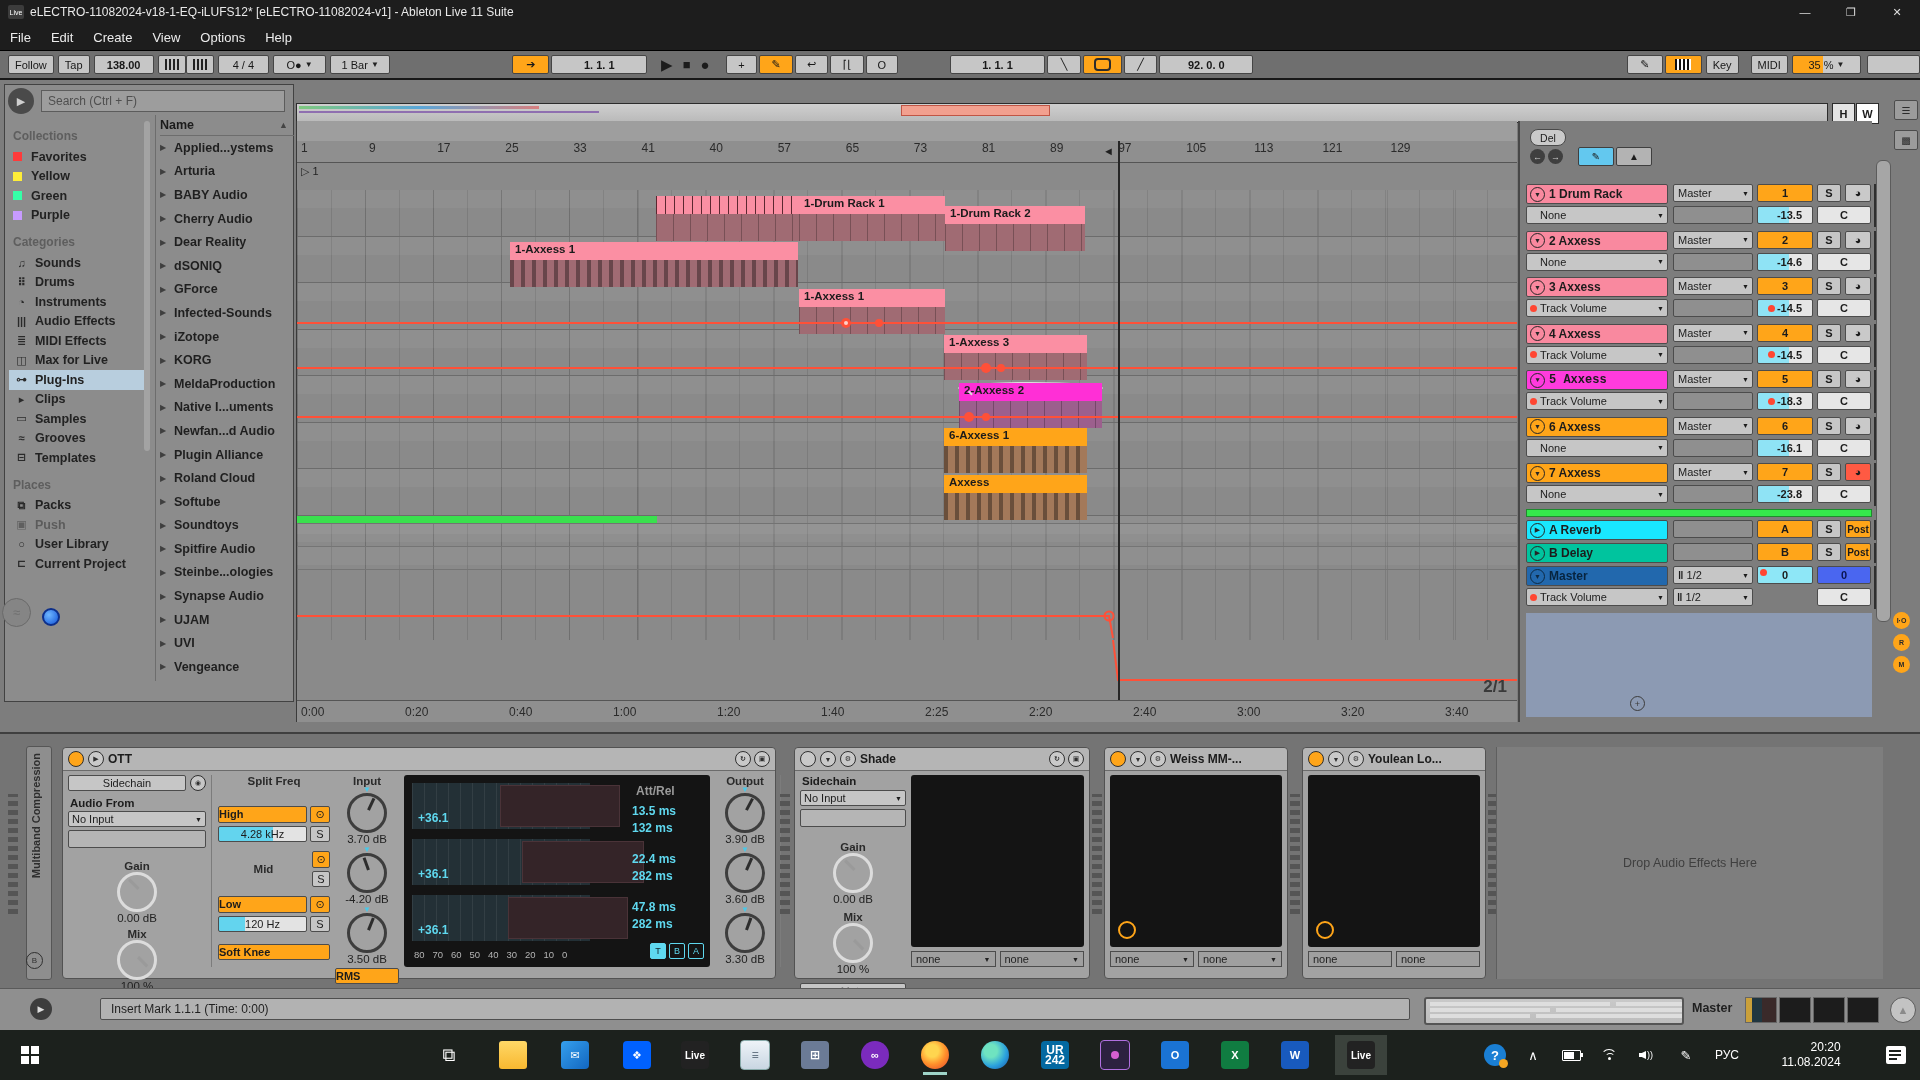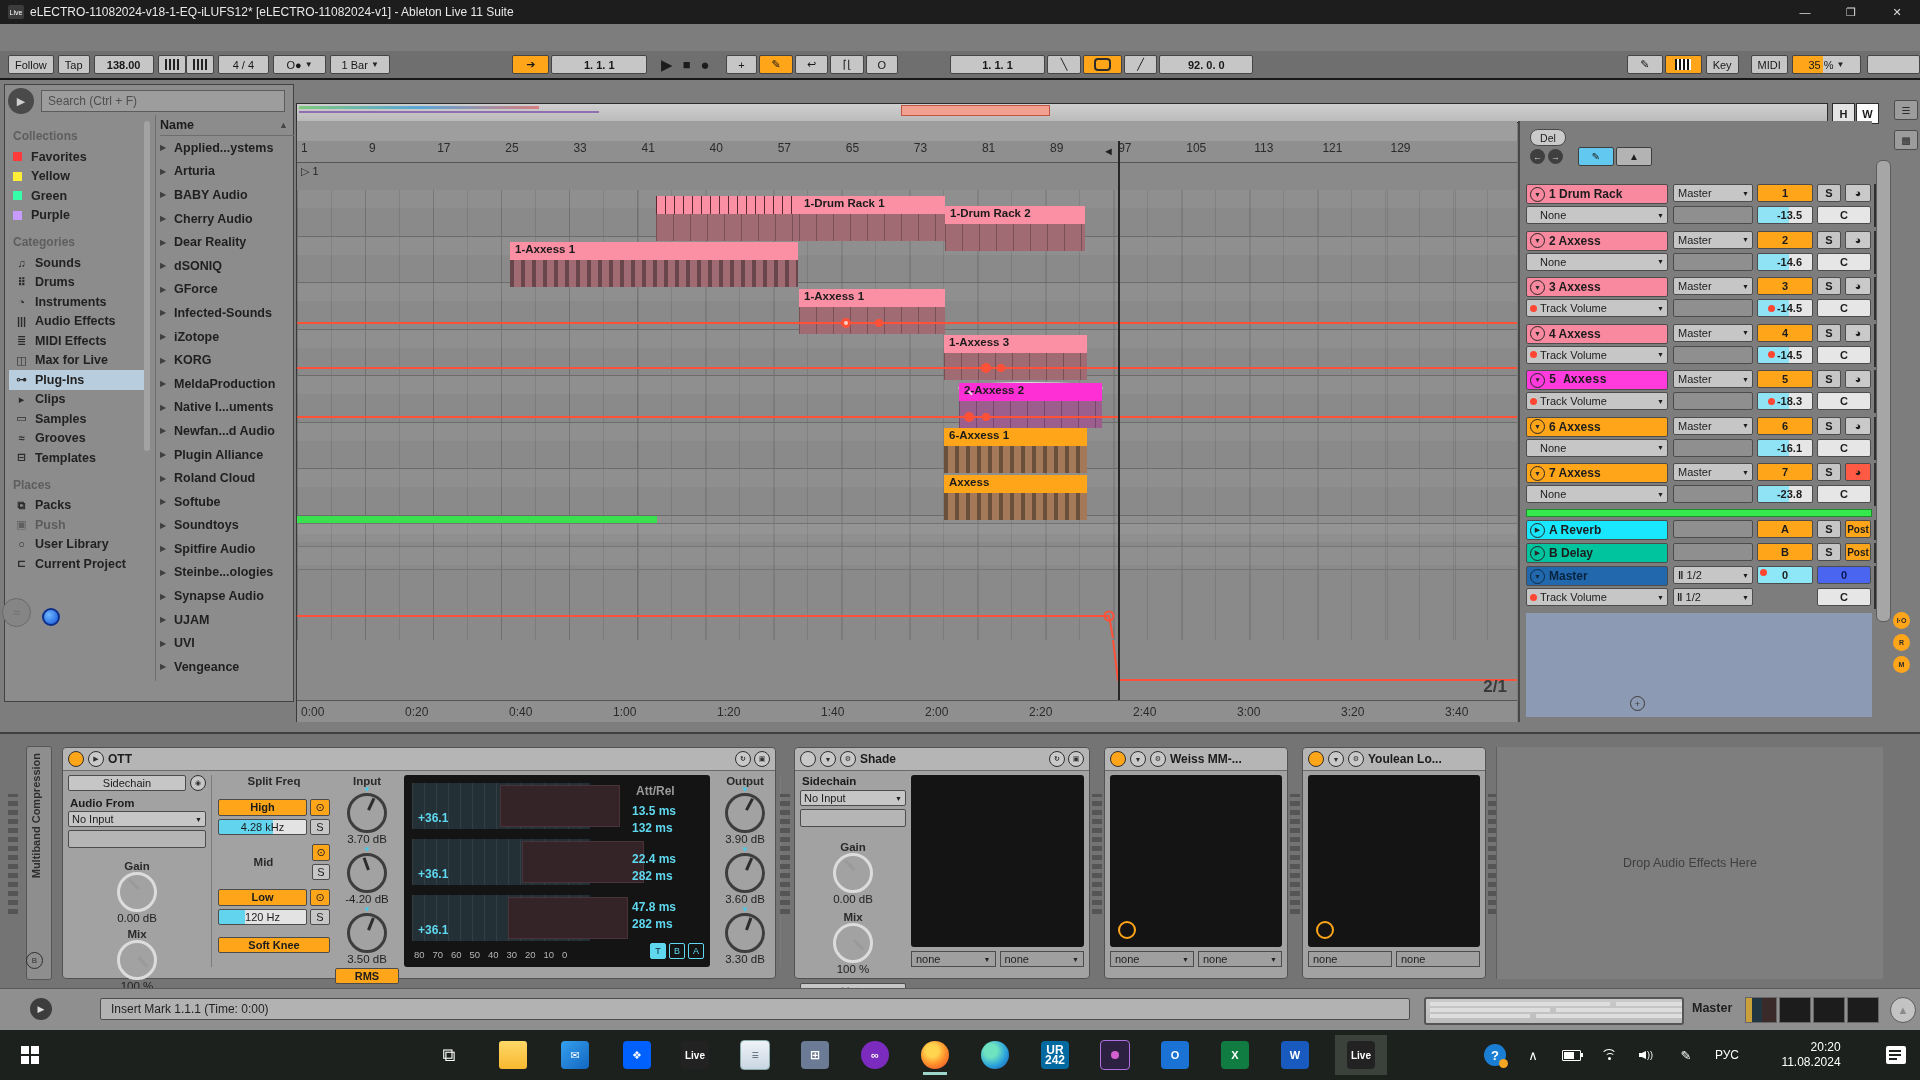--- a/index.html
+++ b/index.html
@@ -137,21 +137,21 @@
          background:repeating-linear-gradient(0deg,#555 0 5px,transparent 5px 9px);}
   .device{position:absolute;top:13px;height:232px;background:#a2a2a2;border:1px solid #525252;border-radius:4px;
           box-sizing:border-box;}
   .dhead{height:22px;background:#b5b5b5;border-bottom:1px solid #6b6b6b;border-radius:4px 4px 0 0;
          display:flex;align-items:center;gap:4px;padding:0 5px;font-weight:bold;font-size:12px;}
   .dc{width:14px;height:14px;border-radius:50%;border:1.4px solid #2f2f2f;display:flex;align-items:center;
       justify-content:center;font-size:7px;color:#2f2f2f;flex:none;background:#c9c9c9;}
   .dc.on{background:#ffa519;}
   .dhead .right{margin-left:auto;display:flex;gap:3px;}
   .dbody{display:flex;padding:4px 5px;gap:5px;height:200px;box-sizing:border-box;}
-  .obtn{background:#ffa519;border:1px solid #4c4c4c;border-radius:2px;font-weight:bold;text-align:center;
+  .obtn{background:#ffa519;border:1px solid #4c4c4c;border-radius:2px;font-weight:bold;
         font-size:11px;padding:1px 0;}
   .gbtn{background:#c6c6c6;border:1px solid #4c4c4c;border-radius:2px;text-align:center;font-size:11px;padding:1px 0;}
   .dd{background:#c6c6c6;border:1px solid #4c4c4c;border-radius:2px;font-size:11px;display:flex;align-items:center;
       padding:1px 3px;}
   .dd .dar{margin-left:auto;font-size:7px;}
   .knob{width:34px;height:34px;border-radius:50%;border:3px solid #3d3d3d;position:relative;margin:0 auto;}
   .knob .ndl{position:absolute;left:50%;top:1px;width:2.5px;height:13px;background:#2d2d2d;transform-origin:50% 100%;}
   .knob.lt{border-color:#dcdcdc;}
   .knob.lt .ndl{background:#9a9a9a;}
   .knob.cy{box-shadow:-3px 2px 0 -1px #49c8e8;}
@@ -223,20 +223,29 @@
   <div id="titlebar">
     <span class="liveicon">Live</span>
     <span>eLECTRO-11082024-v18-1-EQ-iLUFS12*  [eLECTRO-11082024-v1] - Ableton Live 11 Suite</span>
     <span class="wbtns">
       <span class="wbtn">—</span>
       <span class="wbtn">❐</span>
       <span class="wbtn close">✕</span>
     </span>
   </div>
 
+  <div id="menubar">
+
+  <span>File</span>
+      <span>Edit</span>
+      <span>Create</span>
+      <span>View</span>
+      <span>Options</span>
+      <span>Help</span>
+    </div>
 
   <div id="transport">
     <span class="gap"></span>
     <span class="tb">Follow</span>
     <span class="gap" style="width:4px"></span>
     <span class="tb">Tap</span>
     <span class="gap" style="width:4px"></span>
     <span class="tb num" style="width:52px">138.00</span>
     <span class="gap" style="width:4px"></span>
     <span class="tb">
@@ -631,21 +640,21 @@
     </div>
 
     <svg width="1220" height="62" style="position:absolute;left:0;top:519px;pointer-events:none">
       <polyline points="816,0 821,40 1220,40" stroke="#ff5038" stroke-width="2" fill="none"></polyline>
     </svg>
 
     <div class="playhead"></div>
     <div class="scenelabel">2/1</div>
     <div class="timeruler">
       
-    <span>0:00</span><span>0:20</span><span>0:40</span><span>1:00</span><span>1:20</span><span>1:40</span><span>2:00</span><span>2:20</span><span>2:40</span><span>3:00</span><span>3:20</span><span>3:40</span></div>
+    <span>0:00</span><span>0:20</span><span>0:40</span><span>1:00</span><span>1:20</span><span>1:40</span><span>2:25</span><span>2:20</span><span>2:40</span><span>3:00</span><span>3:20</span><span>3:40</span></div>
   </div>
 
   <div id="panel">
     <div class="delpill">Del</div>
     <span class="navc" style="left:10px">←</span>
     <span class="navc" style="left:28px">→</span>
     <span class="modebtn" style="left:58px;background:#63c8ef">✎</span>
     <span class="modebtn" style="left:96px;background:#b3b3b3">▲</span>
 
     <div style="position:absolute;left:6px;top:62px;width:360px">
@@ -935,21 +944,21 @@
             </div>
           <div class="kval">0.00 dB</div>
           <div class="klabel" style="margin-top:4px">Mix</div>
           <div class="knob lt">
               <span class="ndl" style="transform:rotate(135deg)"></span>
             </div>
           <div class="kval">100 %</div>
         </div>
 
         <div style="width:112px;flex:none;border-left:1px solid #7c7c7c;padding-left:6px">
-          <div class="klabel" style="margin-bottom:12px">Split Freq</div>
+          <div class="klabel" style="margin-bottom:19px">Split Freq</div>
           <div style="display:flex;gap:3px">
               <span class="obtn" style="flex:1">High</span>
               <span class="gbtn" style="width:18px;background:#ffa519">⊙</span>
             </div>
           <div style="display:flex;gap:3px;margin-top:3px">
               <span class="gbtn" style="flex:1;background:linear-gradient(90deg,#63d4ee 0 62%,#e3e3e3 62%)">4.28 kHz</span>
               <span class="gbtn" style="width:18px">S</span>
             </div>
           <div style="display:flex;gap:3px;margin-top:9px;align-items:center">
             <span class="klabel" style="flex:1">Mid</span>

